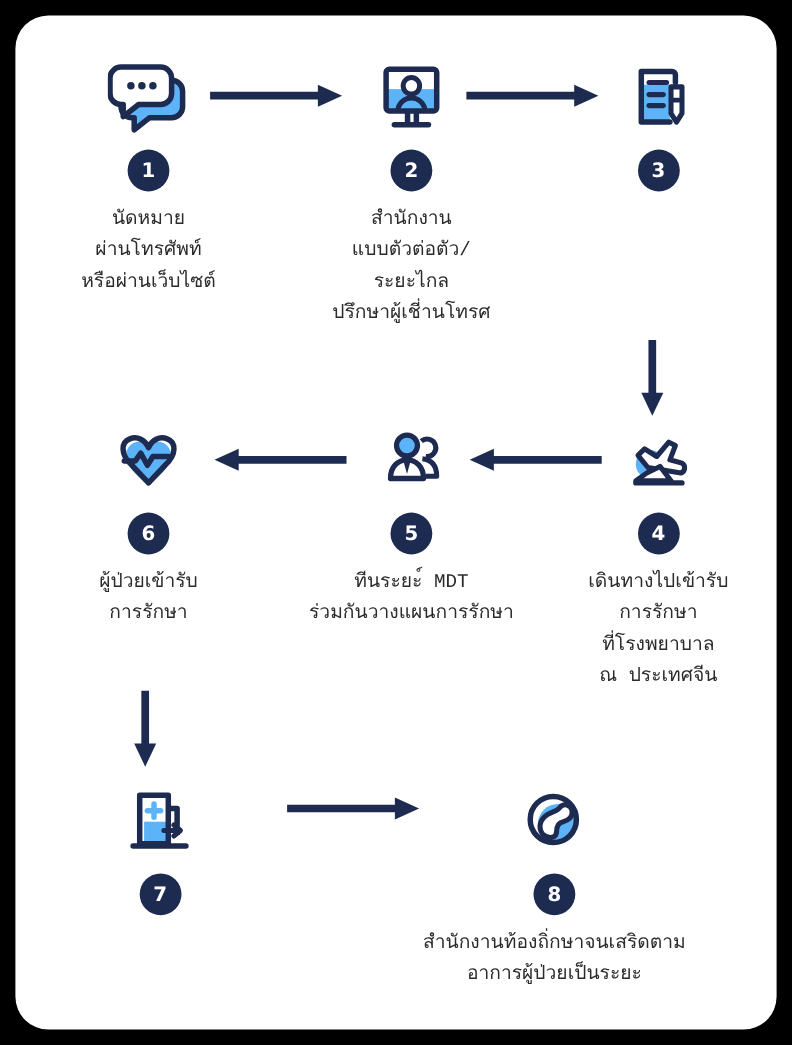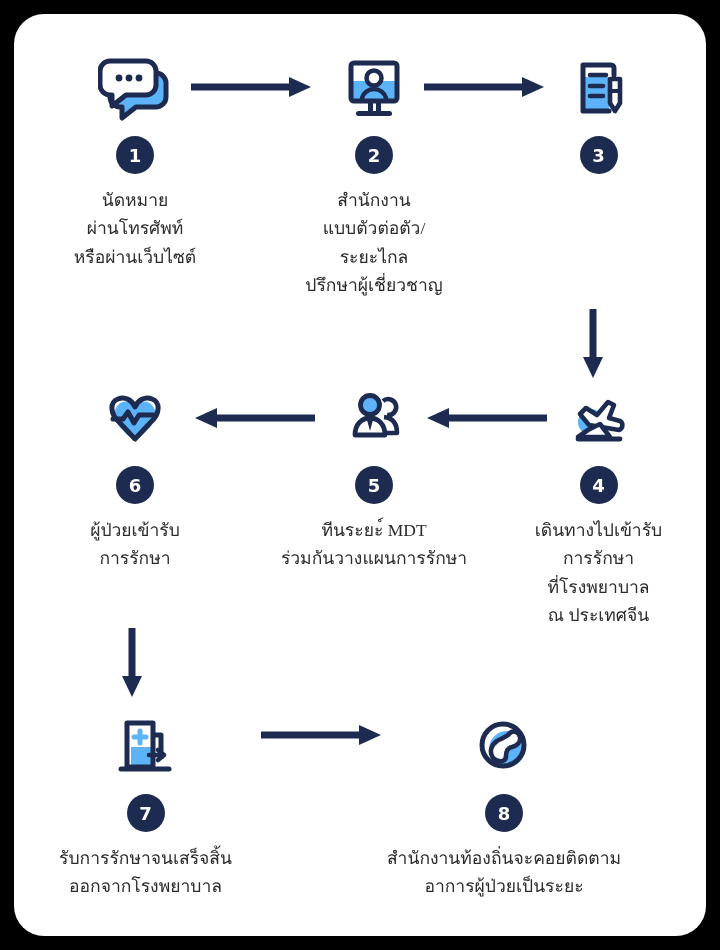--- a/index.html
+++ b/index.html
@@ -41,21 +41,21 @@
     display: flex; align-items: center; justify-content: center;
     margin-top: 6px;
     font-family: "DejaVu Sans", "Liberation Sans", sans-serif;
   }
   .caption {
     margin-top: 12px;
     font-size: 17.5px;
     line-height: 1.62;
     color: #2b2b2b;
     white-space: pre-line;
-    font-family: Liberation Serif, serif;
+    font-family: Liberation Mono, monospace;
   }
 
   
   .arrow { position: absolute; }
   .arrow svg { display: block; }
 </style>
 </head>
 <body>
 
 <div class="card">
@@ -87,21 +87,21 @@
           <path d="M25 45 a12.5 12.5 0 0 1 24 0" fill="none" stroke="#1e2b51" stroke-width="4.5" stroke-linecap="round"></path>
           <rect x="31" y="48" width="5" height="10" fill="#1e2b51"></rect>
           <rect x="39" y="48" width="5" height="10" fill="#1e2b51"></rect>
           <rect x="19" y="58" width="36" height="5" rx="2.5" fill="#1e2b51"></rect>
         </svg>
       </div>
       <div class="badge">2</div>
       <div class="caption">สำนักงาน
 แบบตัวต่อตัว/
 ระยะไกล
-ปรึกษาผู้เชี่ยวชาญ</div>
+ปรึกษาผู้เชี่านโทรศ</div>
     </div>
 
     <div class="step" style="left:477px; top:32px; width:215px;">
       <div class="icon-wrap">
         <svg width="74" height="70" viewBox="0 0 74 70">
           <rect x="21" y="24" width="26" height="34" fill="#5cb3f8"></rect>
           <path d="M21 58 h26 M21 58 V12 h28 a3 3 0 0 1 3 3 v7" fill="none" stroke="#1e2b51" stroke-width="5" stroke-linecap="round" stroke-linejoin="round"></path>
           <path d="M28 22 h16" stroke="#1e2b51" stroke-width="4.6" stroke-linecap="round"></path>
           <path d="M28 33 h13" stroke="#1e2b51" stroke-width="4.6" stroke-linecap="round"></path>
           <path d="M28 43 h13" stroke="#1e2b51" stroke-width="4.6" stroke-linecap="round"></path>
@@ -162,34 +162,32 @@
         <svg width="74" height="70" viewBox="0 0 74 70">
           <rect x="22" y="36" width="20" height="20" fill="#5cb3f8"></rect>
           <rect x="18" y="12" width="26" height="44" fill="none" stroke="#1e2b51" stroke-width="5" stroke-linejoin="round"></rect>
           <path d="M31 20 v12 M25 26 h12" stroke="#5cb3f8" stroke-width="5" stroke-linecap="round"></path>
           <path d="M44 24 h8 v24" fill="none" stroke="#1e2b51" stroke-width="5" stroke-linejoin="round"></path>
           <path d="M40 44 h14 M49 39 l6 5 l-6 5" fill="none" stroke="#1e2b51" stroke-width="4.6" stroke-linecap="round" stroke-linejoin="round"></path>
           <path d="M12 58 h48" stroke="#1e2b51" stroke-width="5" stroke-linecap="round"></path>
         </svg>
       </div>
       <div class="badge">7</div>
-      <div class="caption">รับการรักษาจนเสร็จสิ้น
-ออกจากโรงพยาบาล</div>
     </div>
 
     <div class="step" style="left:330px; top:690px; width:320px;">
       <div class="icon-wrap">
         <svg width="74" height="70" viewBox="0 0 74 70">
           <circle cx="40" cy="38" r="18" fill="#5cb3f8"></circle>
           <circle cx="36" cy="34" r="21" fill="none" stroke="#1e2b51" stroke-width="5"></circle>
           <path d="M26 47 c-4 -6 -2 -13 4 -17 c4 -3 9 -3 12 -7 c3 -4 10 -3 11 3 c1 6 -4 9 -8 10 c-5 1 -6 5 -6 9 c0 5 -6 8 -13 2 z" fill="#ffffff" stroke="#1e2b51" stroke-width="4.6" stroke-linejoin="round"></path>
         </svg>
       </div>
       <div class="badge">8</div>
-      <div class="caption">สำนักงานท้องถิ่นจะคอยติดตาม
+      <div class="caption">สำนักงานท้องถิ่กษาจนเสริดตาม
 อาการผู้ป่วยเป็นระยะ</div>
     </div>
 
     <div class="arrow" style="left:175px; top:62px;">
       <svg width="125" height="22" viewBox="0 0 125 22">
         <path d="M2 11 h100" stroke="#1e2b51" stroke-width="7"></path>
         <path d="M100 1 l22 10 l-22 10 z" fill="#1e2b51"></path>
       </svg>
     </div>
 

